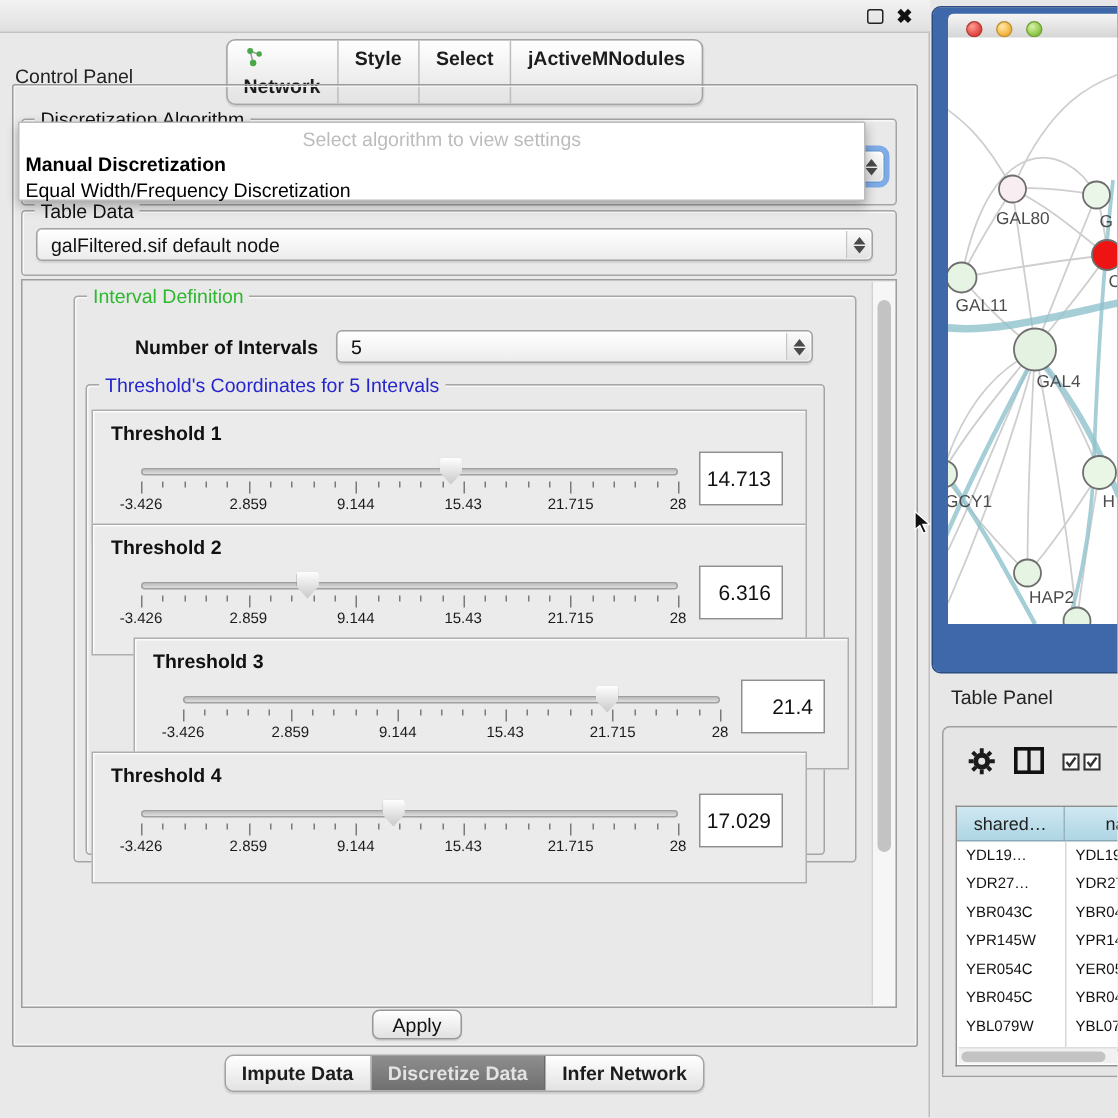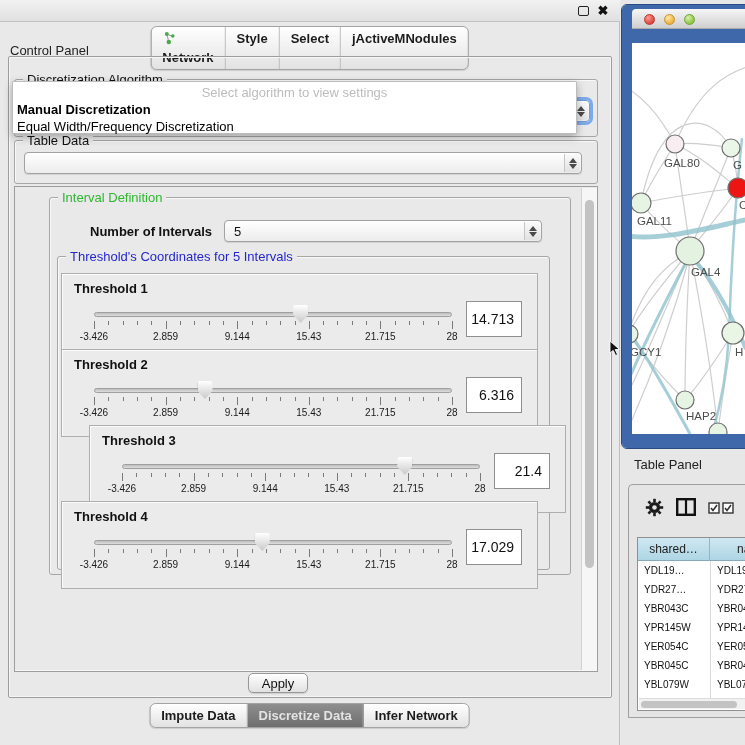--- a/index.html
+++ b/index.html
@@ -87,21 +87,21 @@
   
   #right { position:absolute; left:621px; top:0; width:124px; height:745px; background:#e7e7e7; }
   .net-window { position:absolute; left:1px; top:5px; width:123px; height:443px; background:#3e68a9;
     outline:1px solid #2a4c82; border-radius:5px 0 0 5px; }
   .net-titlebar { position:absolute; left:10px; top:4px; right:0; height:20px;
     background:linear-gradient(#f6f6f6,#cfcfcf); border-radius:4px 0 0 0; border-bottom:1px solid #aaa; }
   .light { position:absolute; top:5px; width:11px; height:11px; border-radius:50%; }
   .light.red    { background:radial-gradient(circle at 35% 30%, #ff9d94, #e0443e 70%); border:1px solid #b53c34; }
   .light.yellow { background:radial-gradient(circle at 35% 30%, #ffe9a8, #f2b13c 70%); border:1px solid #c29431; }
   .light.green  { background:radial-gradient(circle at 35% 30%, #d8f3a8, #8cc543 70%); border:1px solid #74a238; }
-  .net-canvas { position:absolute; left:10px; top:38px; width:113px; height:391px; background:#ffffff; overflow:hidden; }
+  .net-canvas { position:absolute; left:10px; top:20px; width:113px; height:391px; background:#ffffff; overflow:hidden; }
 
   .tp-title { position:absolute; left:13px; top:457px; font-size:13px; color:#222; }
   .table-window { position:absolute; left:7px; top:484px; width:117px; height:234px; background:#e5e5e5;
     border:1px solid #9f9f9f; border-right:none; border-radius:5px 0 0 0; }
   .tw-toolbar { position:absolute; left:0; top:0; right:0; height:46px; }
   .ttable { position:absolute; left:8px; top:52px; width:110px; height:174px; border:1px solid #8f8f8f; border-right:none; background:#fff; overflow:hidden; }
   .thead { position:absolute; left:0; top:0; right:0; height:23px; background:linear-gradient(#cfe8f2,#aed5e4); border-bottom:1px solid #8aa9b6; }
   .thcell { position:absolute; top:0; height:23px; font-size:12px; color:#222; text-align:center; line-height:23px; border-right:1px solid #97b4c0; overflow:hidden; }
   .trows { position:absolute; left:0; top:23px; right:0; height:140px; overflow:hidden; }
   .trow { position:relative; height:19px; }
@@ -165,20 +165,21 @@
       <div id="popupOpts">
           <div class="opt bold" style="top: 20px;">Manual Discretization</div>
           <div class="opt" style="top: 37px;">Equal Width/Frequency Discretization</div>
         </div>
     </div>
 
     <div class="groupbox" style="left:14px; top:140px; width:584px; height:44px;">
       <span class="glabel">Table Data</span>
     </div>
     <div class="combo" style="left:24px; top:152px; width:558px;">
+      <span class="cval">galFiltered.sif default node</span>
       <span class="stepper">
           <span class="arrow-up"></span>
           <span class="arrow-down"></span>
         </span>
     </div>
 
     <div class="scrollpane">
       <div class="vscroll">
         <div class="thumb" style="top:12px; height:368px;"></div>
       </div>

